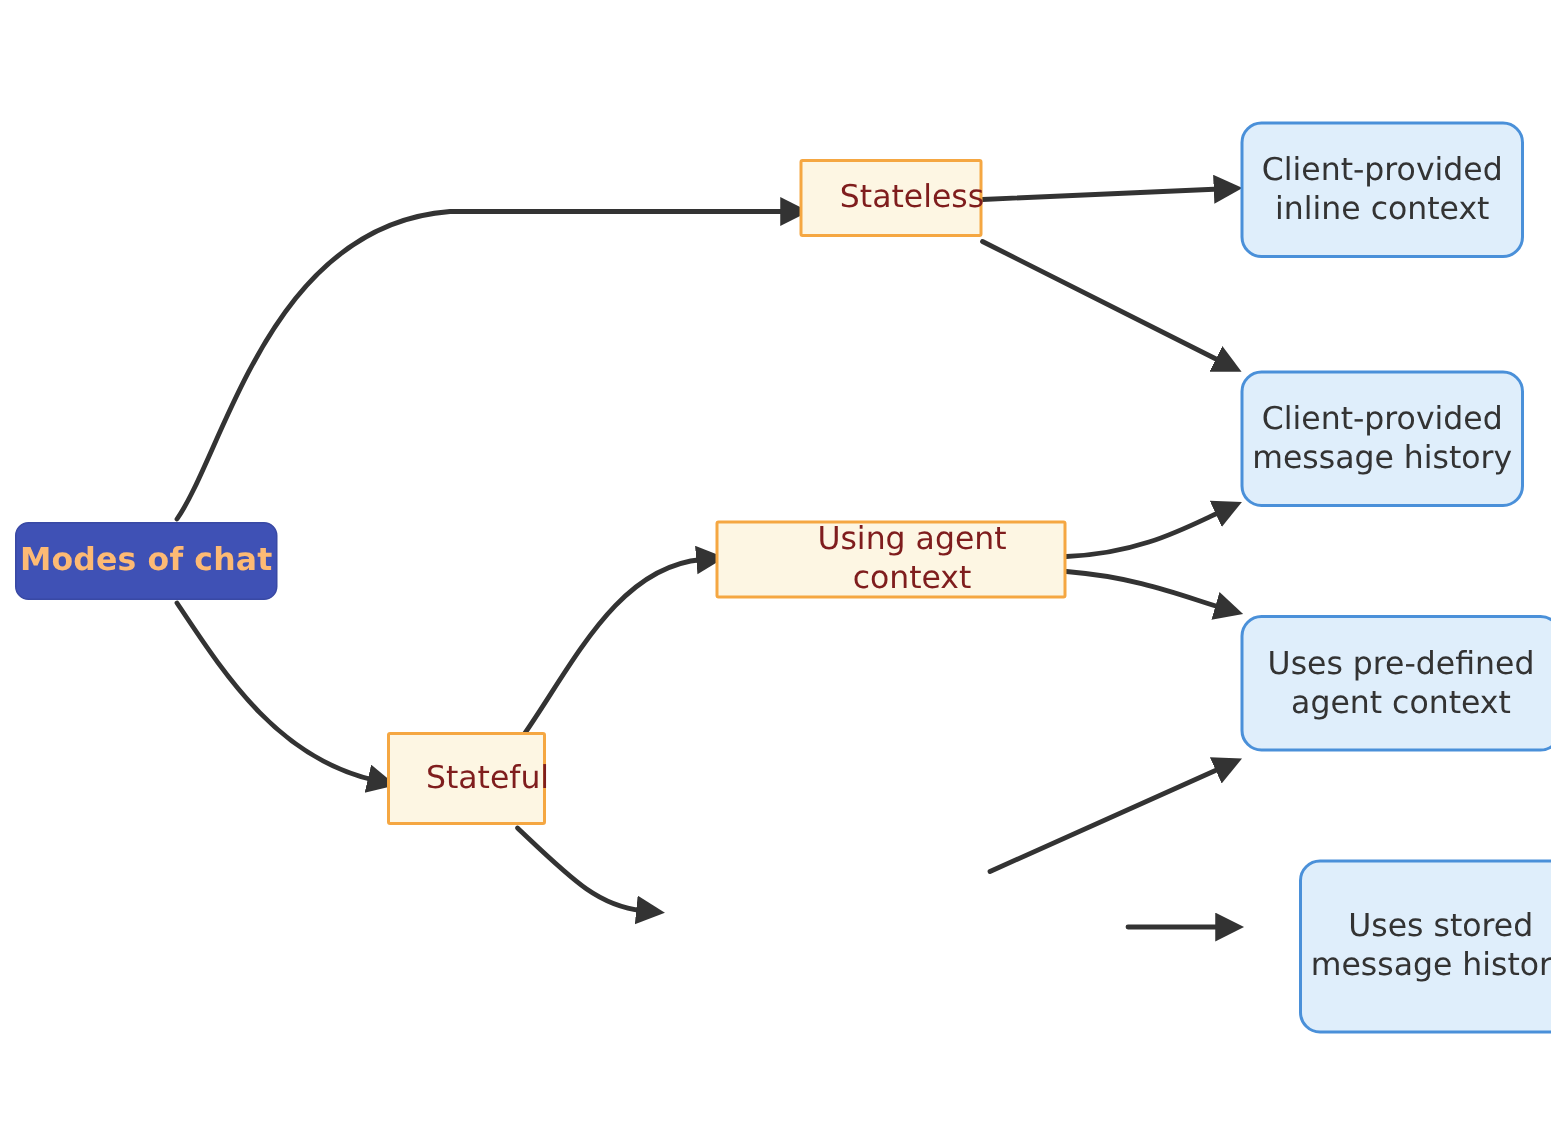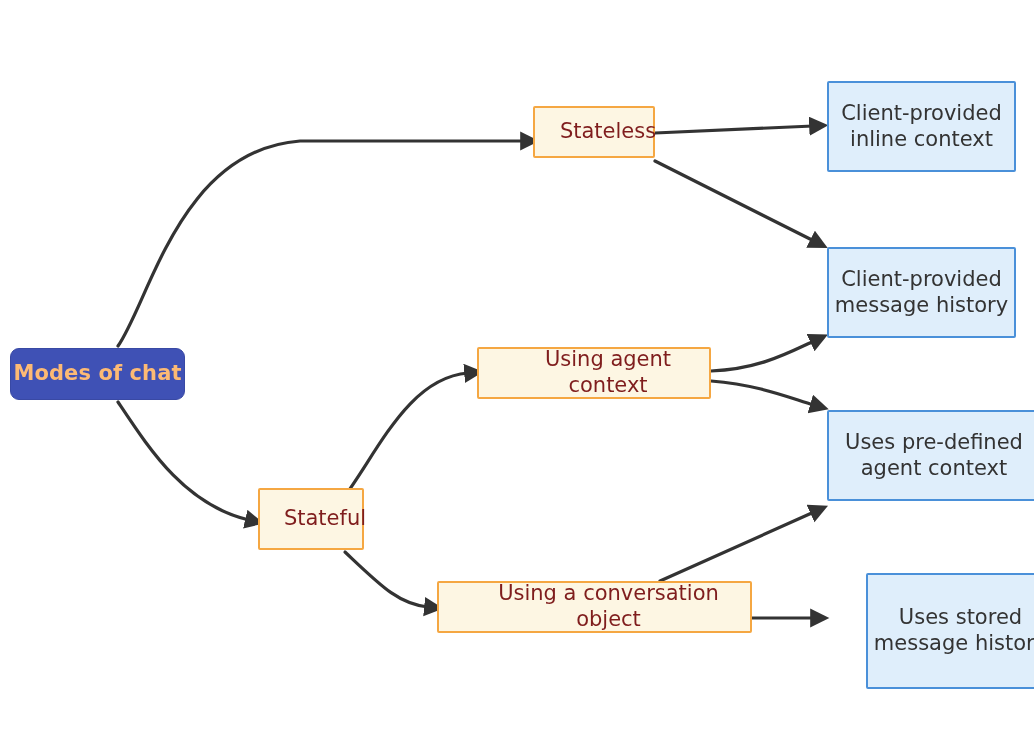--- a/index.html
+++ b/index.html
@@ -47,21 +47,21 @@
     background: #fdf6e3;
     border: 2px solid #f5a742;
     border-radius: 2px;
     color: #7f1d1d;
     font-size: 21px;
     padding-left: 28px;
   }
   .node-outcome {
     background: #dfeefb;
     border: 2px solid #4a90d9;
-    border-radius: 2px;
+    border-radius: 14px;
     color: #333333;
     font-size: 21px;
   }
 </style>
 </head>
 <body>
 
 <div id="canvas">
 
   <svg id="edges" viewBox="0 0 1034 750" xmlns="http://www.w3.org/2000/svg">
@@ -89,23 +89,20 @@
   </div>
   <div class="node node-mode" style="left: 533px; top: 106px; width: 122px; height: 52px;">
     <span>Stateless</span>
   </div>
   <div class="node node-mode" style="left: 258px; top: 488px; width: 106px; height: 62px;">
     <span>Stateful</span>
   </div>
   <div class="node node-mode" style="left: 477px; top: 347px; width: 234px; height: 52px;">
     <span>Using agent context</span>
   </div>
-  <div class="node node-mode" style="left: 437px; top: 581px; width: 315px; height: 52px;">
-    <span>Using a conversation object</span>
-  </div>
   <div class="node node-outcome" style="left: 827px; top: 81px; width: 189px; height: 91px;">
     <span>Client-provided
 inline context</span>
   </div>
   <div class="node node-outcome" style="left: 827px; top: 247px; width: 189px; height: 91px;">
     <span>Client-provided
 message history</span>
   </div>
   <div class="node node-outcome" style="left: 827px; top: 410px; width: 214px; height: 91px;">
     <span>Uses pre-defined

